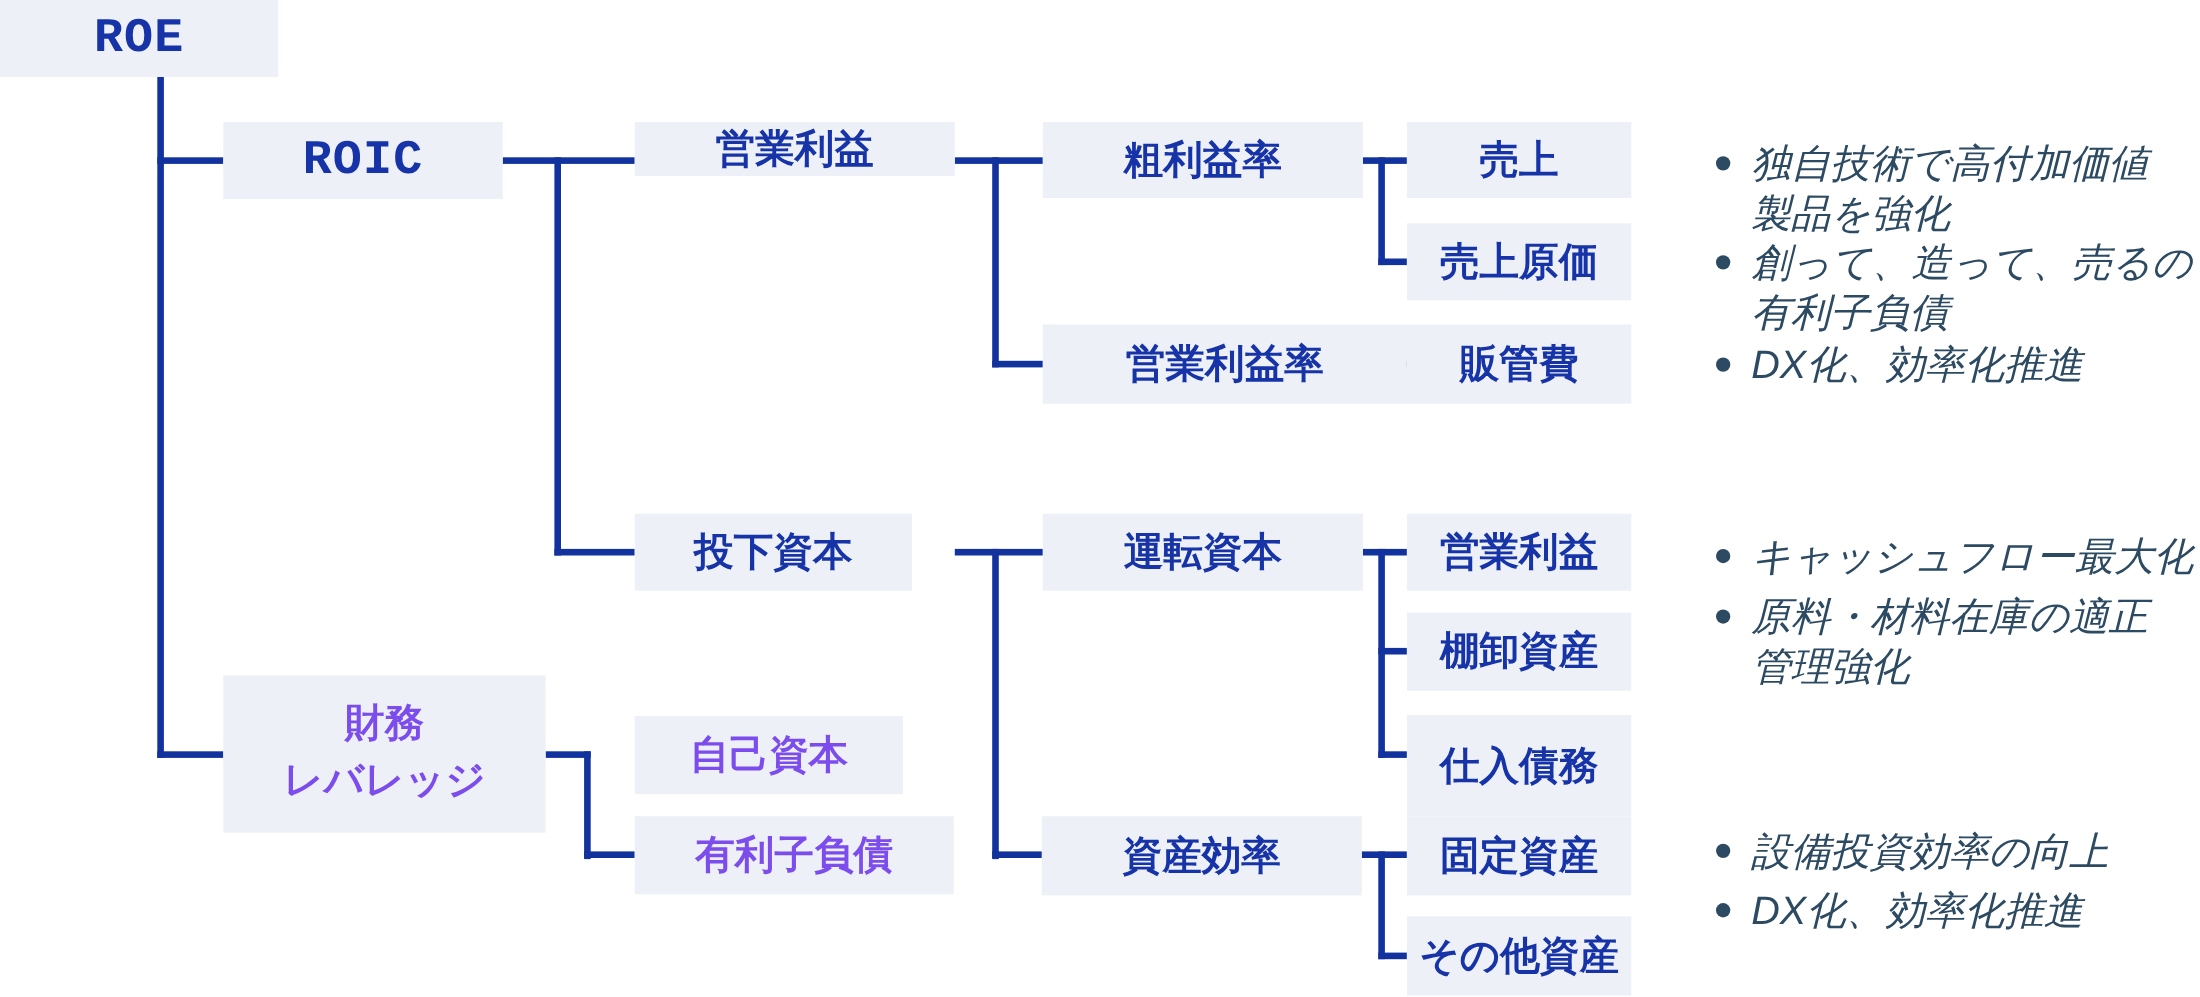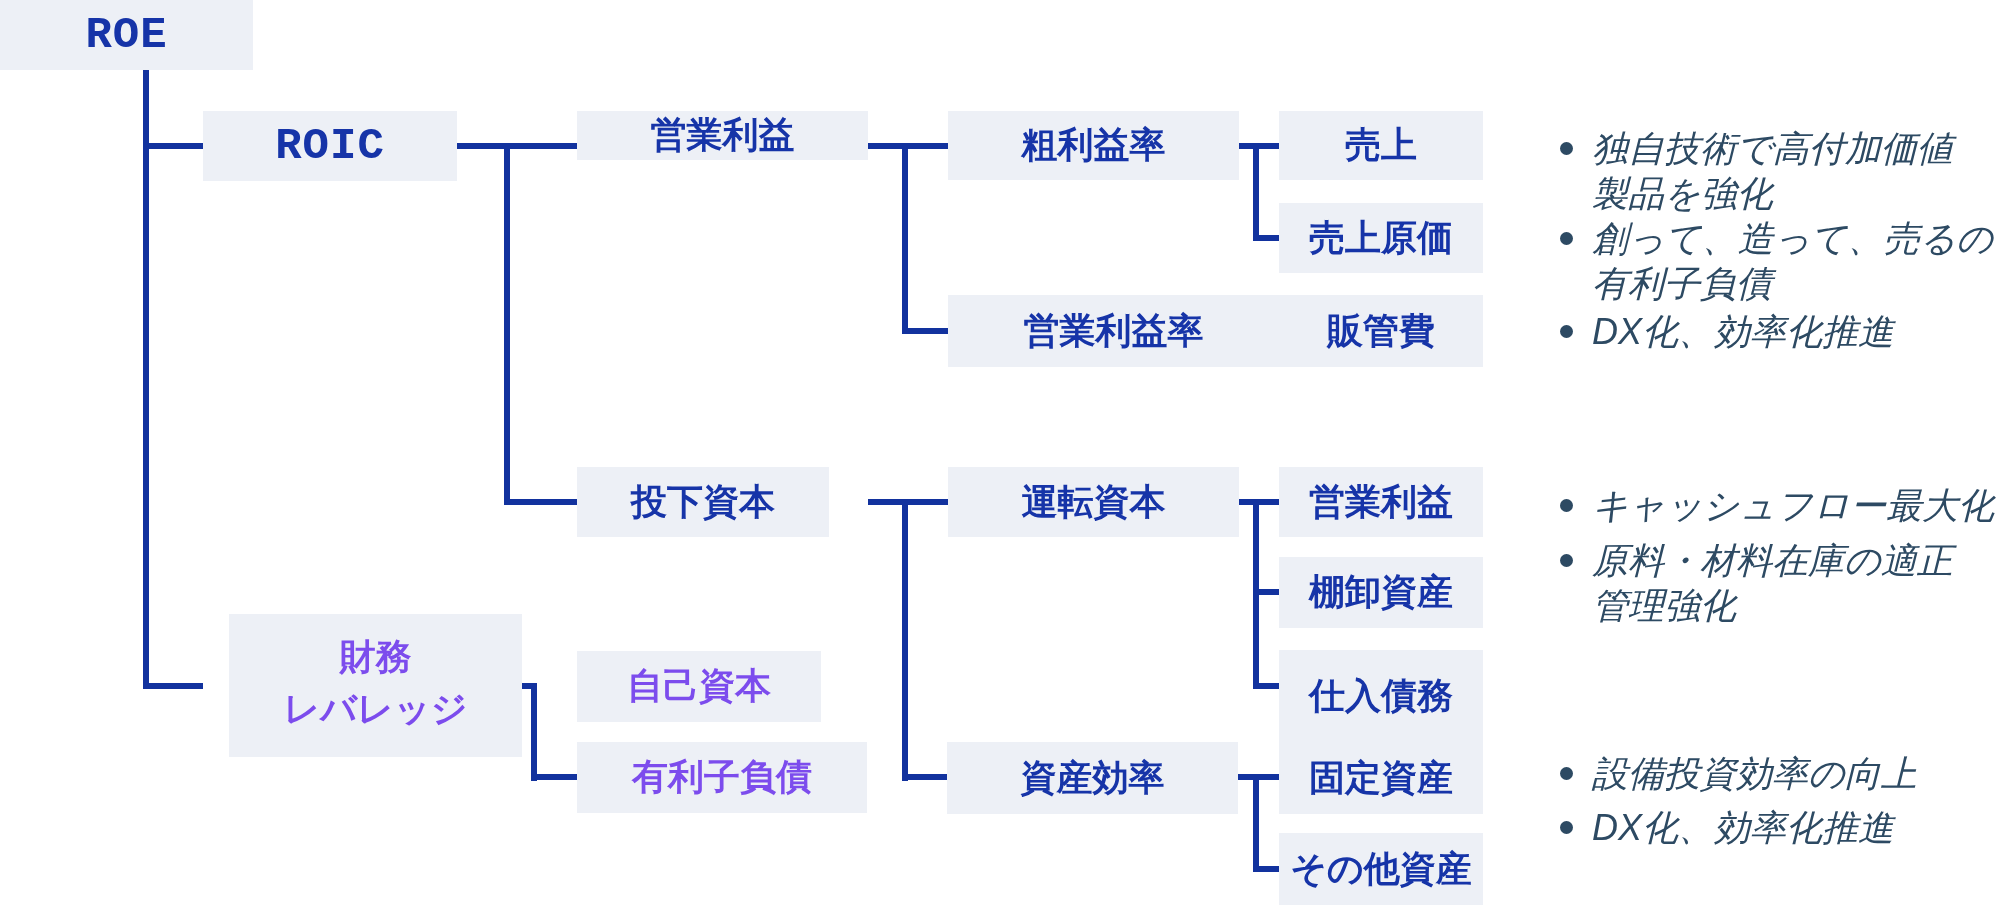--- a/index.html
+++ b/index.html
@@ -15,21 +15,21 @@
     background:var(--box-fill,#edf0f6);
     display:flex;align-items:center;justify-content:center;
     color:var(--accent-blue,#1634a8);
     font-size:36px;font-weight:700;
     text-align:right;
     white-space:nowrap;
     font-family:Liberation Mono, monospace;
   }
   .box.latin{font-size:44px;letter-spacing:1px;}
   .box.purple{color:var(--accent-purple,#7c4ced);}
-  .box.twoline{flex-direction:column;line-height:52px;margin-left:26px;}
+  .box.twoline{flex-direction:column;line-height:52px;}
   .ln{
     position:absolute;display:block;
     background:var(--line-blue,#12329e);
   }
   .note{
     position:absolute;display:flex;align-items:flex-start;
     color:var(--note-color,#2d4a63);
     font-size:36px;font-weight:500;white-space:nowrap;font-style:italic;
   }
   .note .dot{

